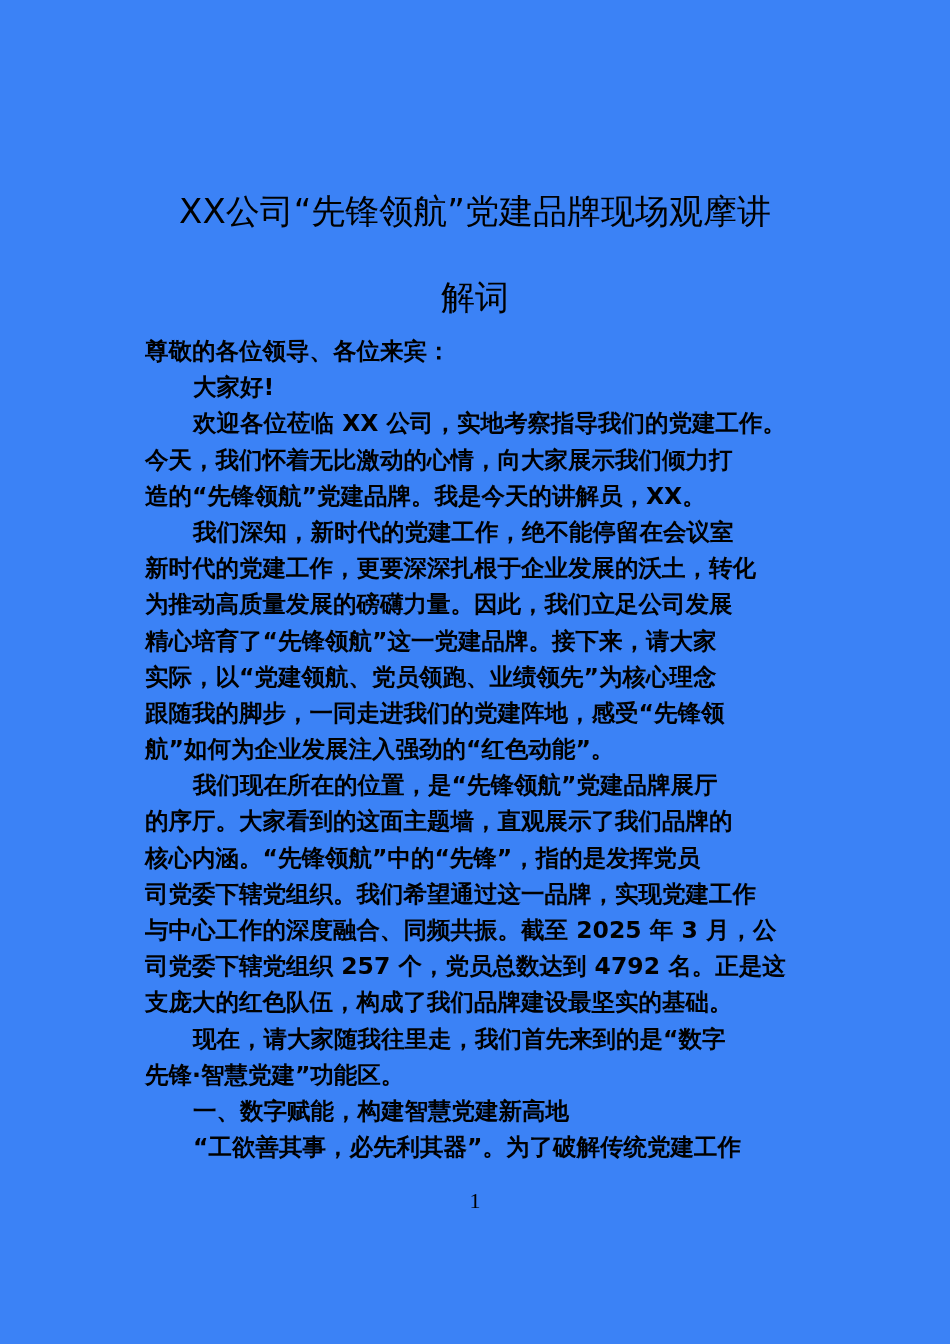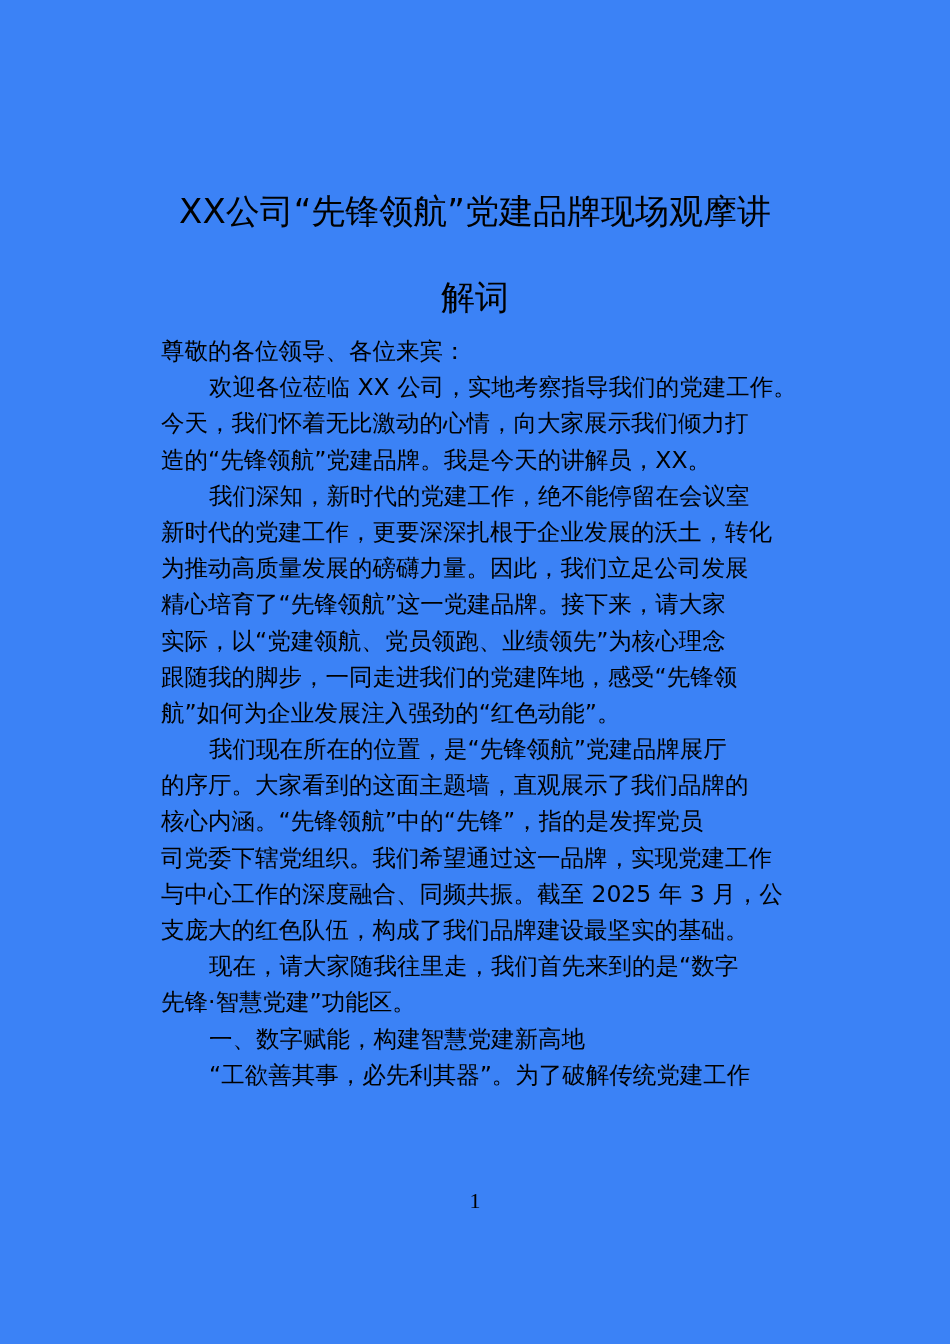--- a/index.html
+++ b/index.html
@@ -29,25 +29,26 @@
       width: 750px;
       top: 168px;
       text-align: center;
       font-size: 34px;
       line-height: 86px;
       font-weight: normal;
       letter-spacing: 0px;
     }
     .body-text {
       position: absolute;
-      left: 161px;
+      left: 145px;
       top: 333px;
       width: 670px;
       font-size: 23.5px;
       line-height: 36.2px;
+      font-weight: bold;
     }
     .line {
       white-space: nowrap;
       height: 36.2px;
     }
     .indent {
       padding-left: 48px;
     }
     .page-number {
       position: absolute;
@@ -63,35 +64,37 @@
 <body>
 
 <div class="page">
   <div class="title">
     <div>XX公司“先锋领航”党建品牌现场观摩讲</div>
     <div>解词</div>
   </div>
 
   <div class="body-text" id="body-text">
     <div class="line">尊敬的各位领导、各位来宾：</div>
+    <div class="line indent">大家好!</div>
     <div class="line indent">欢迎各位莅临 XX 公司，实地考察指导我们的党建工作。</div>
     <div class="line">今天，我们怀着无比激动的心情，向大家展示我们倾力打</div>
     <div class="line">造的“先锋领航”党建品牌。我是今天的讲解员，XX。</div>
     <div class="line indent">我们深知，新时代的党建工作，绝不能停留在会议室</div>
     <div class="line">新时代的党建工作，更要深深扎根于企业发展的沃土，转化</div>
     <div class="line">为推动高质量发展的磅礴力量。因此，我们立足公司发展</div>
     <div class="line">精心培育了“先锋领航”这一党建品牌。接下来，请大家</div>
     <div class="line">实际，以“党建领航、党员领跑、业绩领先”为核心理念</div>
     <div class="line">跟随我的脚步，一同走进我们的党建阵地，感受“先锋领</div>
     <div class="line">航”如何为企业发展注入强劲的“红色动能”。</div>
     <div class="line indent">我们现在所在的位置，是“先锋领航”党建品牌展厅</div>
     <div class="line">的序厅。大家看到的这面主题墙，直观展示了我们品牌的</div>
     <div class="line">核心内涵。“先锋领航”中的“先锋”，指的是发挥党员</div>
     <div class="line">司党委下辖党组织。我们希望通过这一品牌，实现党建工作</div>
     <div class="line">与中心工作的深度融合、同频共振。截至 2025 年 3 月，公</div>
+    <div class="line">司党委下辖党组织 257 个，党员总数达到 4792 名。正是这</div>
     <div class="line">支庞大的红色队伍，构成了我们品牌建设最坚实的基础。</div>
     <div class="line indent">现在，请大家随我往里走，我们首先来到的是“数字</div>
     <div class="line">先锋·智慧党建”功能区。</div>
     <div class="line indent">一、数字赋能，构建智慧党建新高地</div>
     <div class="line indent">“工欲善其事，必先利其器”。为了破解传统党建工作</div>
   </div>
 
   <div class="page-number">1</div>
 </div>
 

